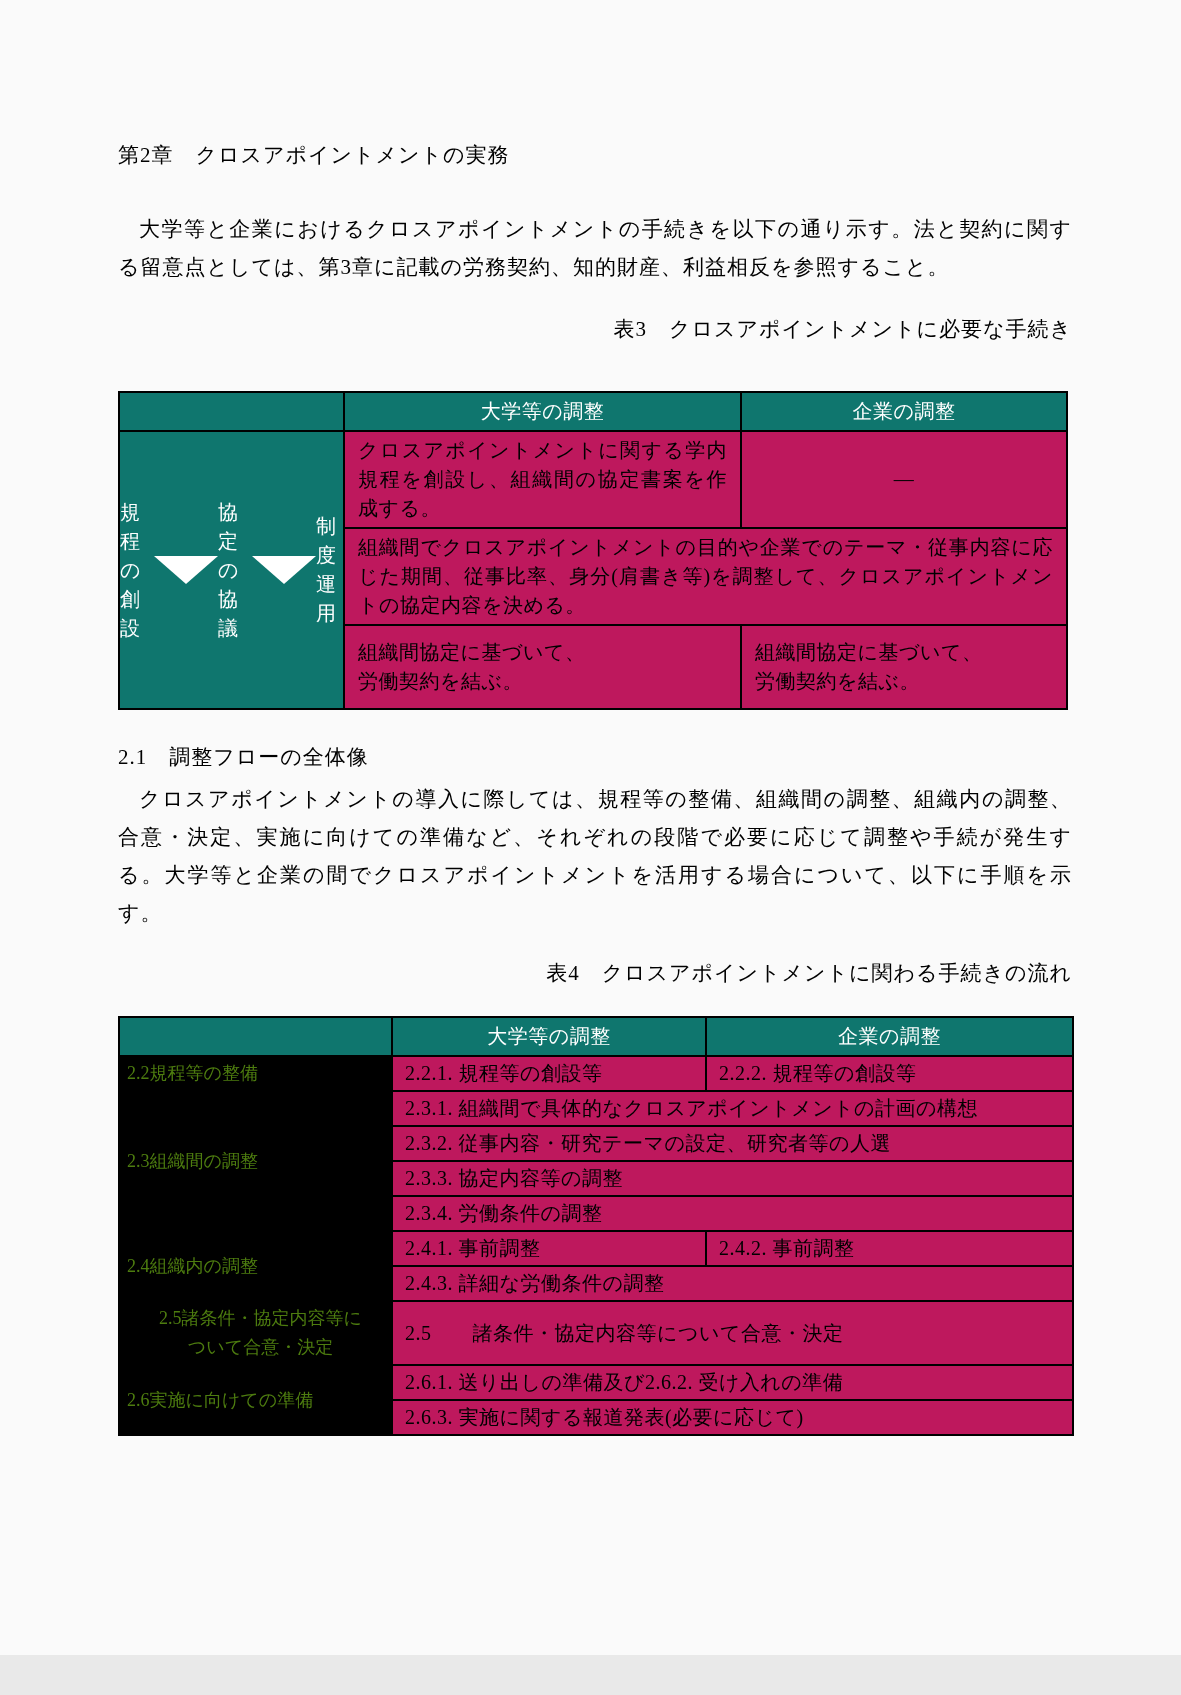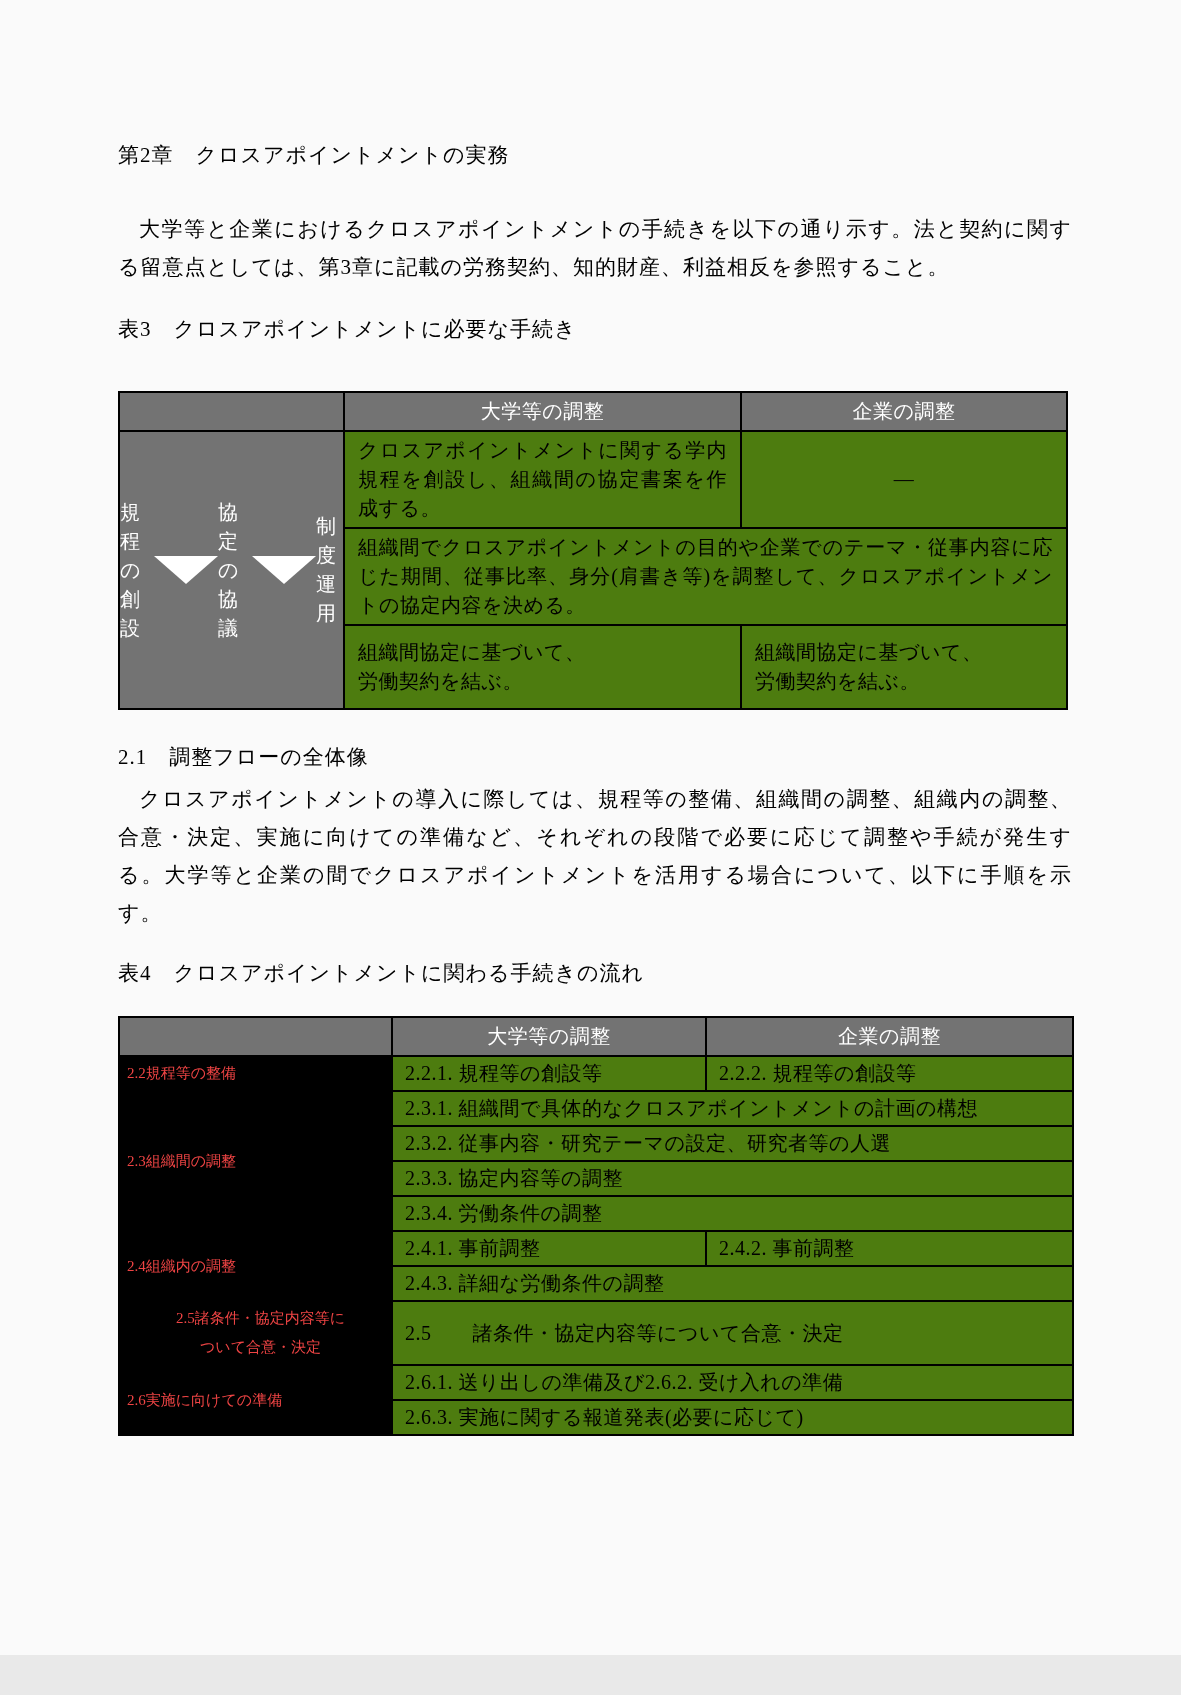--- a/index.html
+++ b/index.html
@@ -17,45 +17,45 @@
   .chapter-heading {
     font-size:21px; line-height:30px; font-weight:normal;
     margin:0; letter-spacing:1px;
   }
   .para {
     font-size:21px; line-height:38px;
     text-align:justify; text-indent:1em;
     margin:40px 0 0 0; letter-spacing:1px;
   }
   .table-caption {
-    font-size:21px; line-height:30px; text-align:left;
+    font-size:21px; line-height:30px; text-align:right;
     margin:28px 0 0 0; letter-spacing:1px;
   }
   .caption-t3 { margin-top:28px; }
   .caption-t4 { margin-top:26px; }
   .section-heading {
     font-size:21px; line-height:30px; font-weight:normal;
     margin:32px 0 8px 0; letter-spacing:1px;
   }
   .para-2 { margin-top:8px; }
 
   table { border-collapse:collapse; table-layout:fixed; }
   .tbl { margin-top:47px; border:2px solid #000; }
   .tbl th, .tbl td {
     border:2px solid #000;
     font-size:20px; line-height:29px;
     font-weight:normal;
     vertical-align:middle;
     padding:4px 13px;
-    background:#4d7c0f;
+    background:#be185d;
     letter-spacing:0.5px;
     overflow:hidden;
   }
   .tbl th.dark, .tbl td.dark {
-    background:#737373; color:#fff; border-color:#000;
+    background:#0f766e; color:#fff; border-color:#000;
   }
   .tbl th { text-align:center; }
   .t3 { width:948px; }
   .t4 { width:954px; margin-top:28px; }
 
   .t3 tr.hdr    { height:38px; }
   .t3 tr.row-1  { height:92px; }
   .t3 tr.row-2  { height:88px; }
   .t3 tr.row-3  { height:84px;padding-left:35px; }
   .t3 td.body-cell { text-align:justify; }
@@ -73,23 +73,23 @@
     width:0; height:0;
     border-left:32px solid transparent;
     border-right:32px solid transparent;
     border-top:28px solid #fff;
   }
 
   .t4 tr { height:35px; }
   .t4 tr.hdr { height:34px; }
   .t4 tr.row-25 { height:58px; }
   .t4 td.label-cell {
-    background:#000; color:#ef4444;
+    background:#000; color:#4d7c0f;
     padding:2px 4px 2px 7px;
-    font-size:15px; letter-spacing:0;
+    font-size:18px; letter-spacing:0;
   }
   .t4 td.label-cell.two-line { text-align:center; padding-left:12px; padding-right:2px; }
   .t4 td.data-cell { padding:2px 5px 2px 12px; }
 
   .preline { white-space:pre-line; }
 </style>
 </head>
 <body>
 
 <div class="page">

